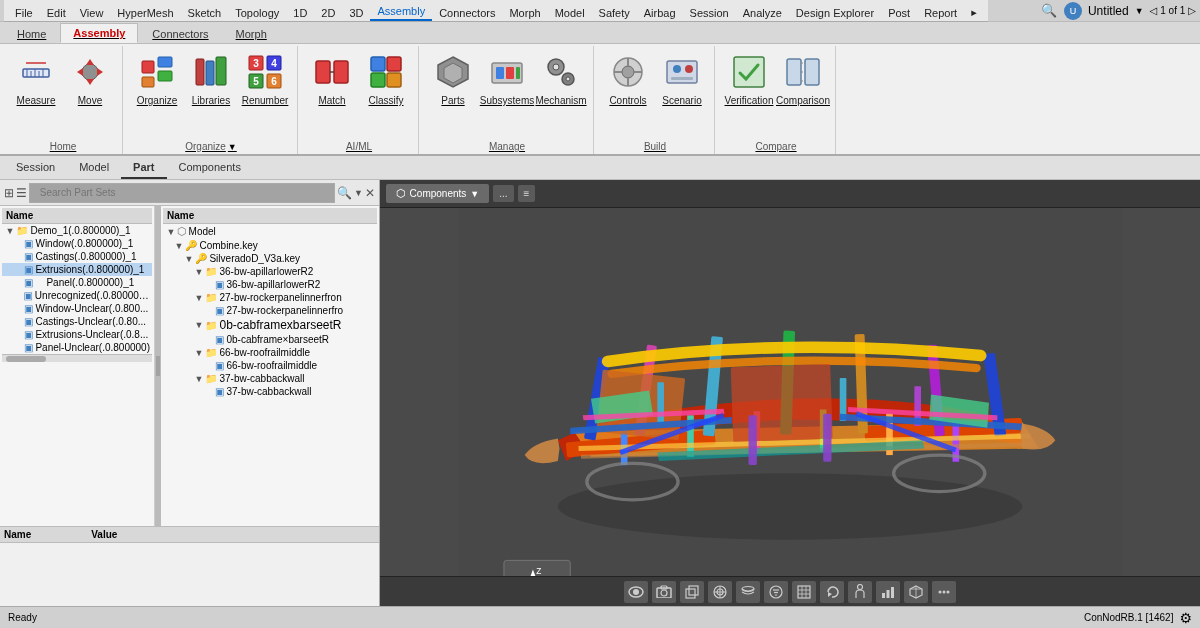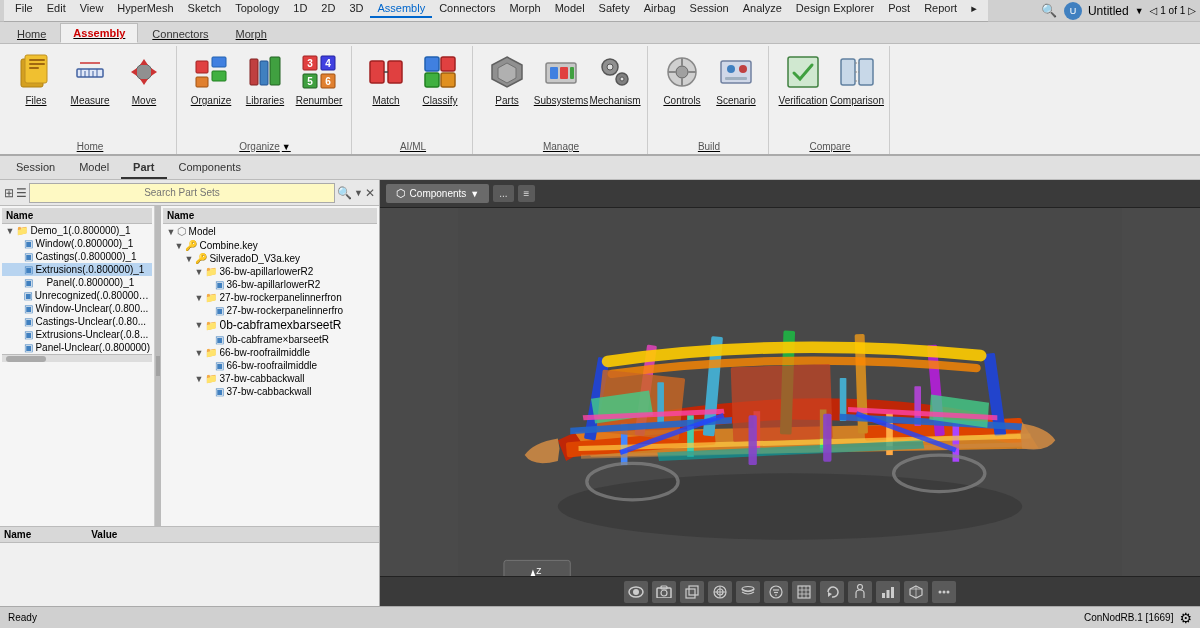--- a/index.html
+++ b/index.html
@@ -3,21 +3,21 @@
   <meta charset="utf-8">
   <style>
     * { box-sizing: border-box; margin: 0; padding: 0; }
     body { font-family: 'Segoe UI', Arial, sans-serif; font-size: 11px; background: #c8c8c8; overflow: hidden; width: 1200px; height: 628px; }
 
     
     #menu-bar {
       background: #e8e8e8;
       height: 22px;
       display: flex;
-      align-items: flex-start;
+      align-items: flex-end;
       padding: 0 4px;
       border-bottom: 1px solid #aaa;
       gap: 2px;
     }
     .menu-item {
       padding: 2px 7px;
       font-size: 11px;
       cursor: pointer;
       color: #222;
       white-space: nowrap;
@@ -156,24 +156,23 @@
       height: 26px;
       padding: 2px 4px;
       background: #e8e8e8;
       border-bottom: 1px solid #bbb;
       gap: 2px;
     }
     #search-input {
       flex: 1;
       height: 20px;
       font-size: 10px;
-      padding: 1px 0;
+      padding: 1px 10px;
       border: 1px solid #aaa;
-      background: #fef9c3;
-      text-align: center;
+      background: #a3a3a3;
     }
     #panel-content {
       display: flex;
       flex: 1;
       overflow: hidden;
     }
     #tree-left {
       width: 155px;
       min-width: 155px;
       border-right: 1px solid #ccc;
@@ -393,32 +392,20 @@
     <div class="ribbon-tab">Morph</div>
   </div>
 
   <div id="ribbon-content">
 
     <div class="ribbon-group">
       <div class="ribbon-buttons-row">
         <div class="ribbon-btn">
           <div class="btn-icon">
             <svg width="38" height="38" viewBox="0 0 38 38">
-              <rect x="4" y="6" width="22" height="28" rx="2" fill="#d4a020" stroke="#b08010" stroke-width="1"></rect>
-              <rect x="8" y="2" width="22" height="28" rx="2" fill="#f0c030" stroke="#c09020" stroke-width="1"></rect>
-              <rect x="12" y="6" width="16" height="2" rx="1" fill="#a06810"></rect>
-              <rect x="12" y="10" width="16" height="2" rx="1" fill="#a06810"></rect>
-              <rect x="12" y="14" width="10" height="2" rx="1" fill="#a06810"></rect>
-            </svg>
-          </div>
-          <span>Files</span>
-        </div>
-        <div class="ribbon-btn">
-          <div class="btn-icon">
-            <svg width="38" height="38" viewBox="0 0 38 38">
               <rect x="6" y="16" width="26" height="8" rx="1" fill="#e0e8f8" stroke="#4060a0" stroke-width="1.5"></rect>
               <line x1="10" y1="16" x2="10" y2="24" stroke="#4060a0" stroke-width="1"></line>
               <line x1="14" y1="18" x2="14" y2="24" stroke="#4060a0" stroke-width="1"></line>
               <line x1="18" y1="16" x2="18" y2="24" stroke="#4060a0" stroke-width="1"></line>
               <line x1="22" y1="18" x2="22" y2="24" stroke="#4060a0" stroke-width="1"></line>
               <line x1="26" y1="16" x2="26" y2="24" stroke="#4060a0" stroke-width="1"></line>
               <line x1="9" y1="10" x2="29" y2="10" stroke="#cc3333" stroke-width="1.5" marker-end="url(#arrow)"></line>
             </svg>
           </div>
           <span>Measure</span>
@@ -971,16 +958,16 @@
         </div>
       </div>
     </div>
   </div>
 
 </div>
 
 <div id="status-bar">
   <span>Ready</span>
   <div style="display:flex; align-items:center; gap:6px;">
-    <span>ConNodRB.1 [1669]</span>
+    <span>ConNodRB.1 [1462]</span>
     <span style="cursor:pointer; font-size:14px;">⚙</span>
   </div>
 </div>
 
 </body></html>

